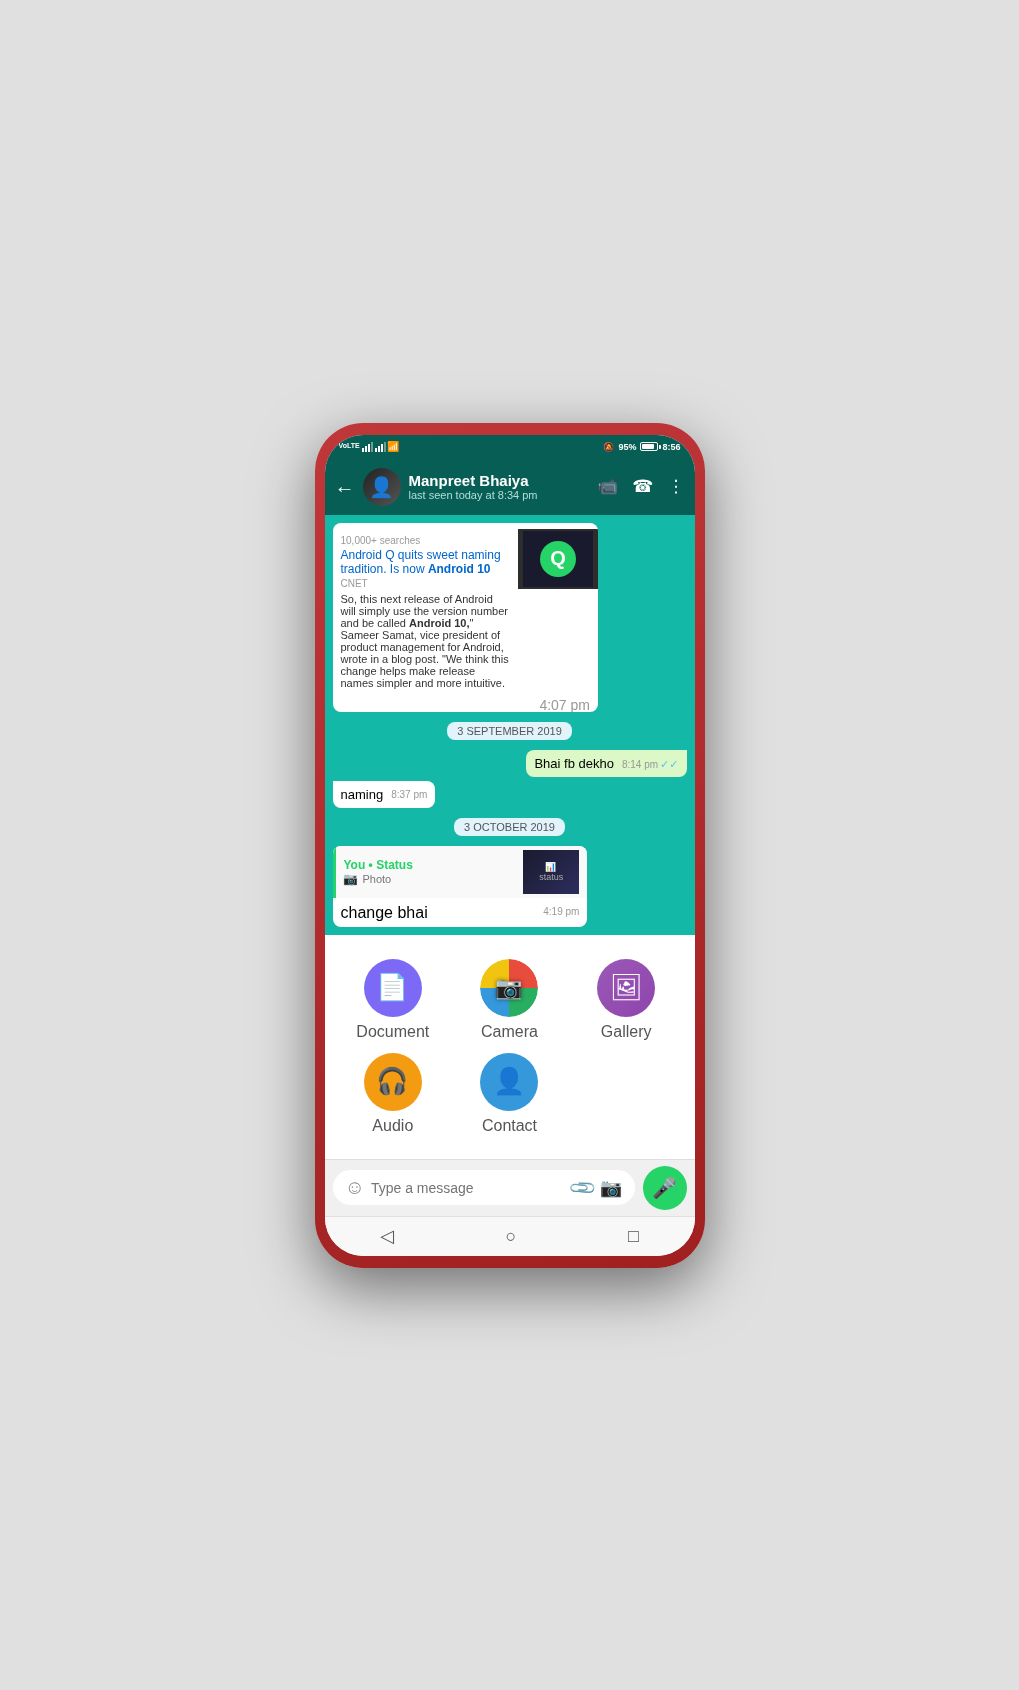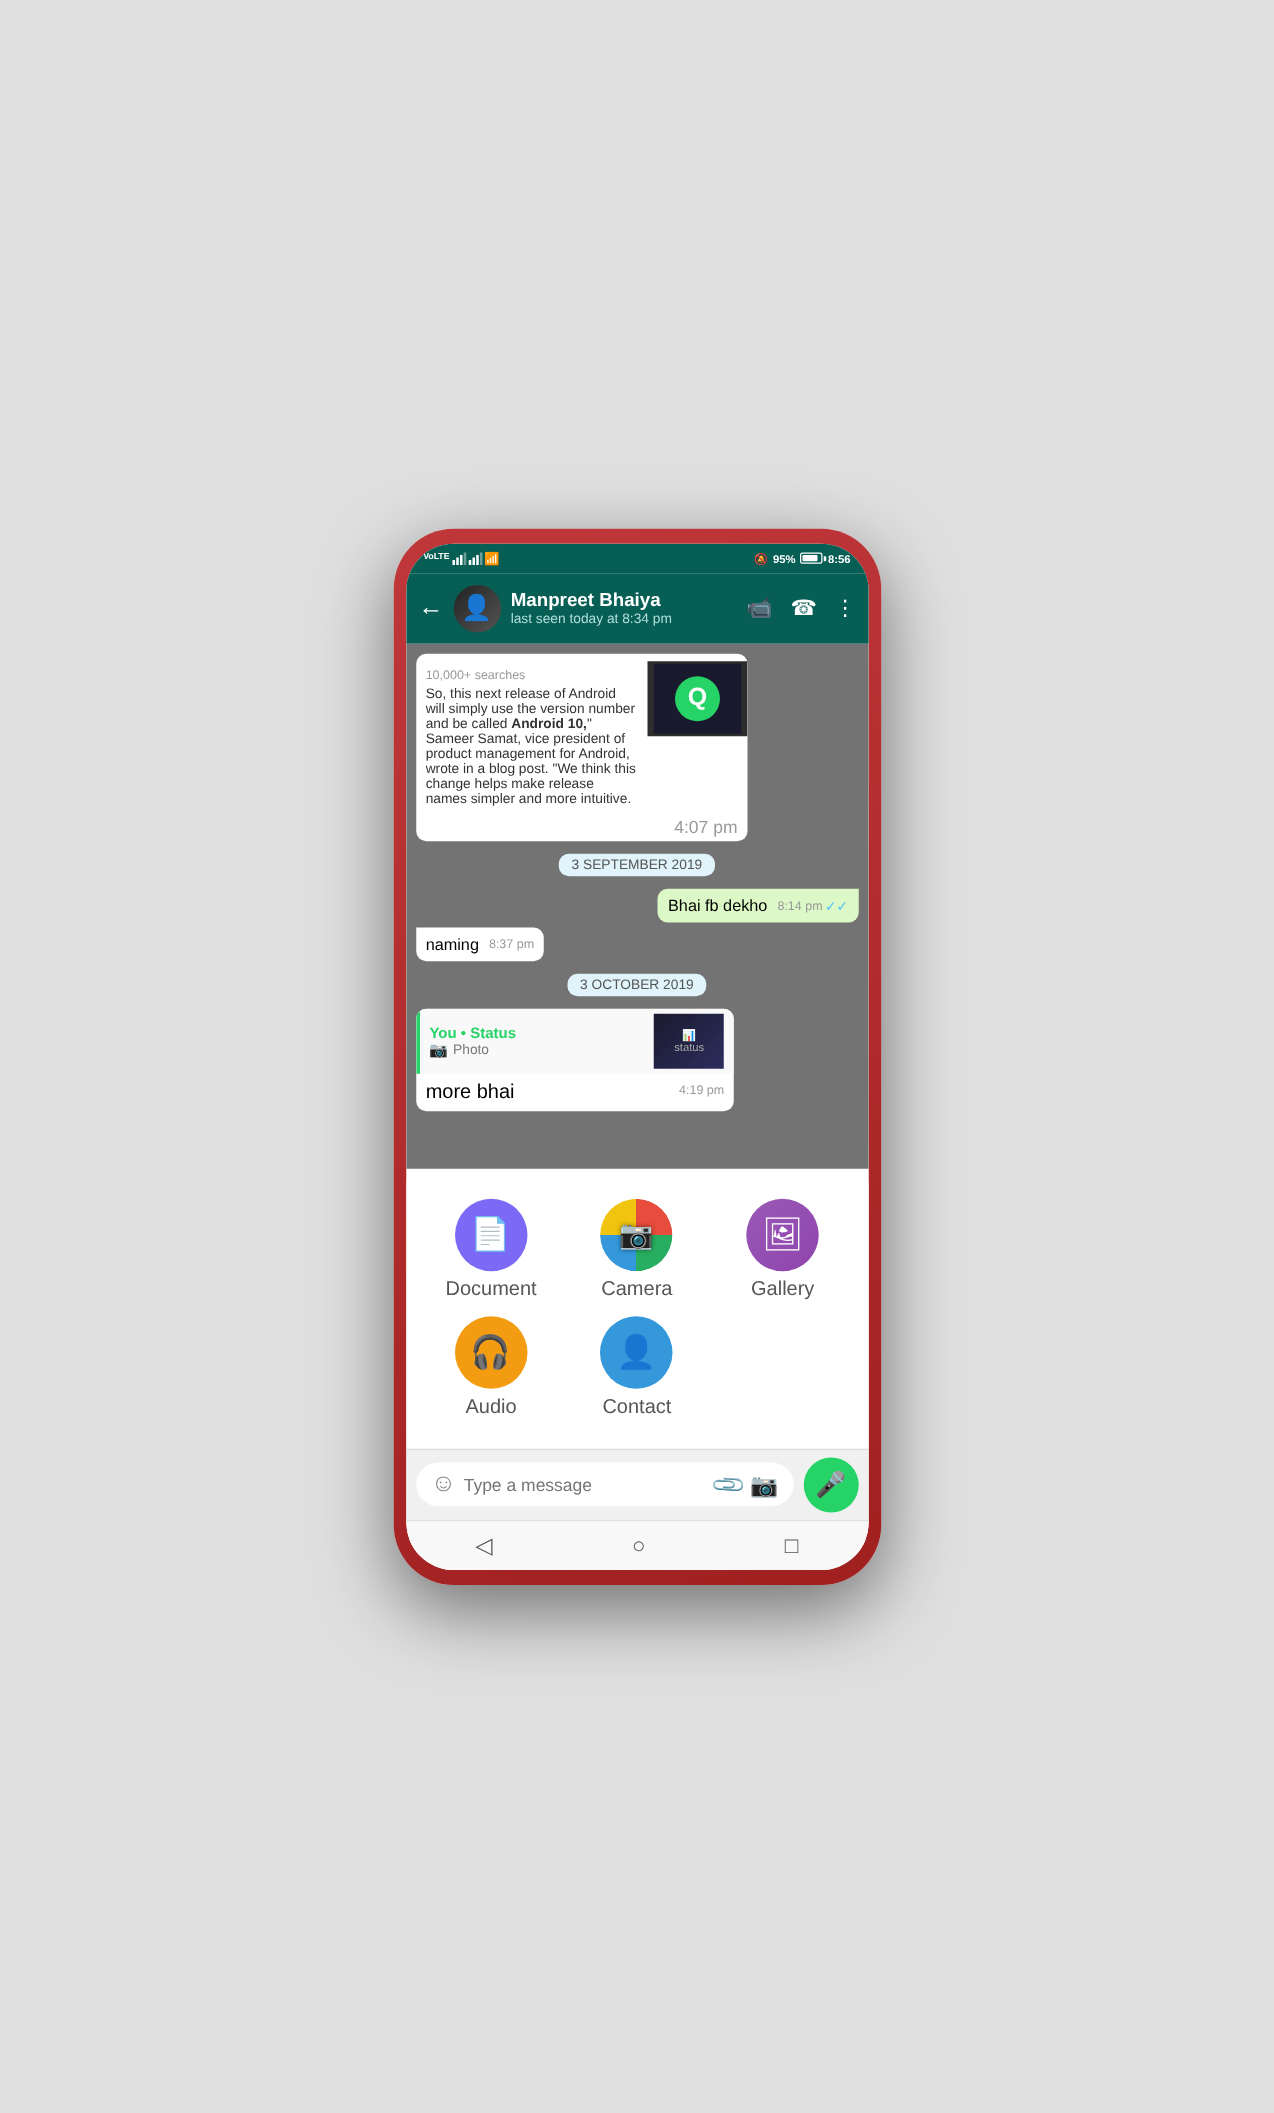--- a/index.html
+++ b/index.html
@@ -74,21 +74,21 @@
       background: linear-gradient(135deg, #333 0%, #666 100%);
     }
     .header-info { flex: 1; }
     .header-name { color: #fff; font-size: 15px; font-weight: 600; }
     .header-status { color: #b2dfdb; font-size: 11px; }
     .header-icons { display: flex; gap: 14px; }
     .header-icon { color: #fff; font-size: 17px; cursor: pointer; }
     
     .chat-area {
       flex: 1;
-      background: #737373;
+      background: #14b8a6;
       overflow-y: auto;
       padding: 8px 8px;
       display: flex;
       flex-direction: column;
       gap: 4px;
       position: relative;
     }
     
     .msg-bubble {
       max-width: 80%;
@@ -312,20 +312,21 @@
         <span class="header-icon">⋮</span>
       </div>
     </div>
 
     <div class="chat-area">
 
       <div class="link-bubble msg-received" style="width:75%;">
         <div class="link-row" style="padding:6px 0 0 0;">
           <div class="link-content" style="flex:1;padding:6px 8px;">
             <div style="font-size:10px;color:#999;margin-bottom:2px;">10,000+ searches</div>
+            <div class="link-title">Android Q quits sweet naming tradition. Is now <strong>Android 10</strong> <span style="color:#999;font-size:10px;">CNET</span></div>
             <div class="link-desc">So, this next release of Android will simply use the version number and be called <strong>Android 10,</strong>" Sameer Samat, vice president of product management for Android, wrote in a blog post. "We think this change helps make release names simpler and more intuitive.</div>
           </div>
           <div class="link-img">
             <div style="width:70px;height:56px;background:#1a1a2e;display:flex;align-items:center;justify-content:center;">
               <div style="width:36px;height:36px;background:#25d366;border-radius:50%;display:flex;align-items:center;justify-content:center;">
                 <span style="color:#fff;font-size:20px;font-weight:bold;">Q</span>
               </div>
             </div>
           </div>
         </div>
@@ -356,21 +357,21 @@
             <div class="status-sub">
               <span style="font-size:12px;">📷</span>
               <span>Photo</span>
             </div>
           </div>
           <div class="status-thumb">
             <div style="width:56px;height:44px;background:linear-gradient(135deg,#1a1a2e,#2d2d5e);display:flex;align-items:center;justify-content:center;font-size:9px;color:#aaa;text-align:center;">📊<br>status</div>
           </div>
         </div>
         <div style="padding:6px 8px;">
-          <span>more bhai</span>
+          <span>change bhai</span>
           <span class="msg-time">4:19 pm</span>
         </div>
       </div>
     </div>
 
     <div class="attachment-sheet">
       <div class="attachment-grid">
 
         <div class="attachment-item">
           <div class="attachment-icon att-document">

